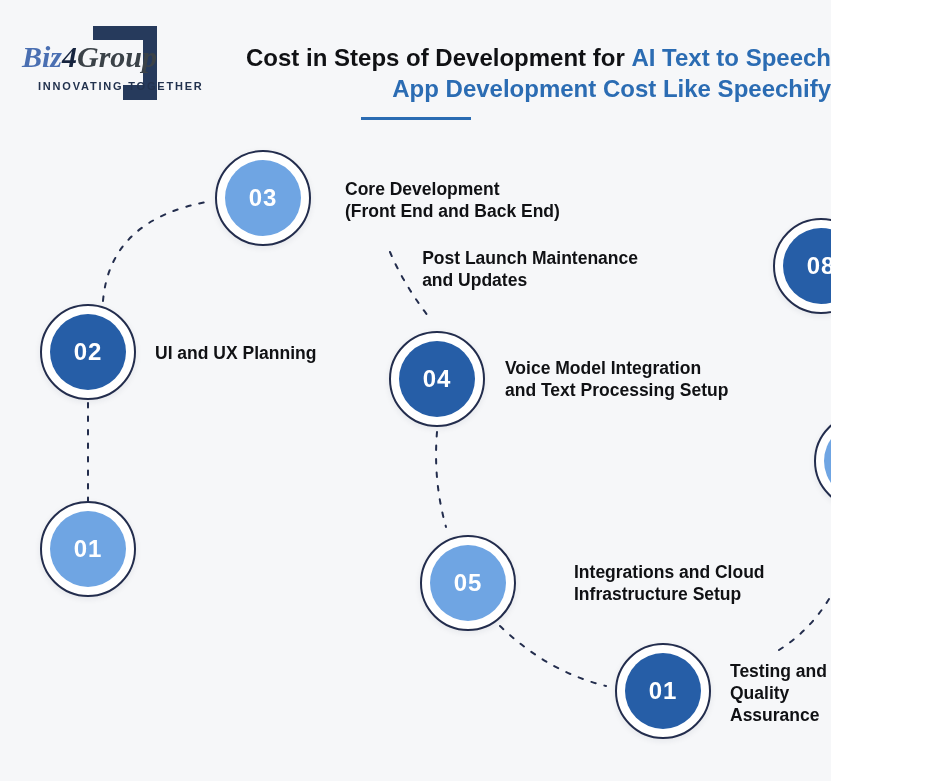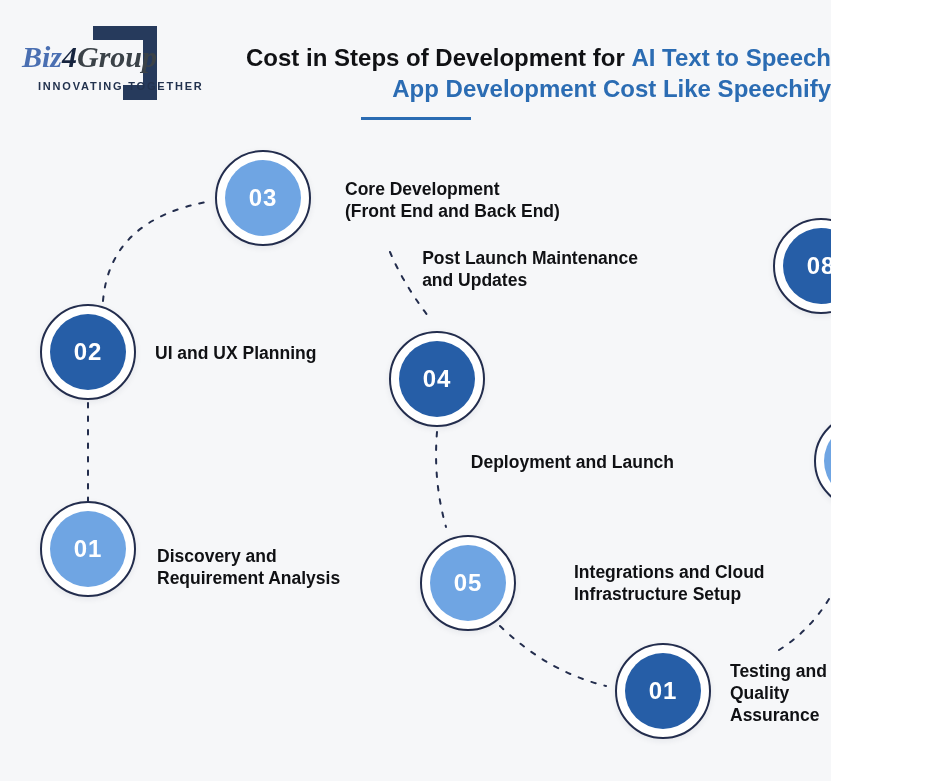--- a/index.html
+++ b/index.html
@@ -131,26 +131,25 @@
     <div class="fill">
         <span>07</span>
       </div>
   </div>
   <div class="circle dark s8">
     <div class="fill">
         <span>08</span>
       </div>
   </div>
 
-  <div class="label l1">Discovery and
-Requirement Analysis</div>
   <div class="label l2">UI and UX Planning</div>
   <div class="label l3">Core Development
 (Front End and Back End)</div>
+  <div class="label l4">Voice Model Integration
+and Text Processing Setup</div>
   <div class="label l5">Integrations and Cloud
 Infrastructure Setup</div>
   <div class="label l6">Testing and
 Quality Assurance</div>
-  <div class="label l7">Deployment and Launch</div>
   <div class="label l8">Post Launch Maintenance
 and Updates</div>
 
 </div>
 
 </body></html>

